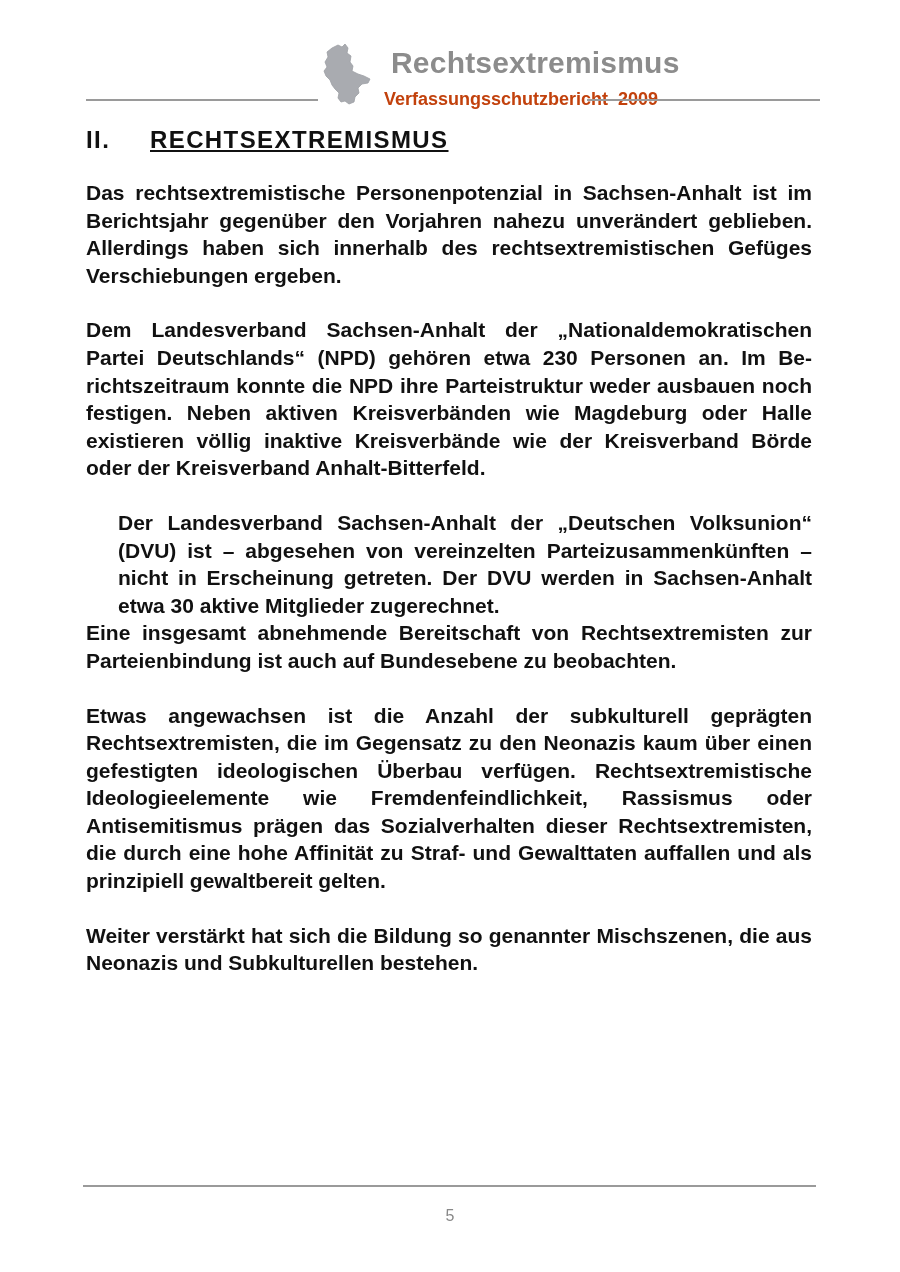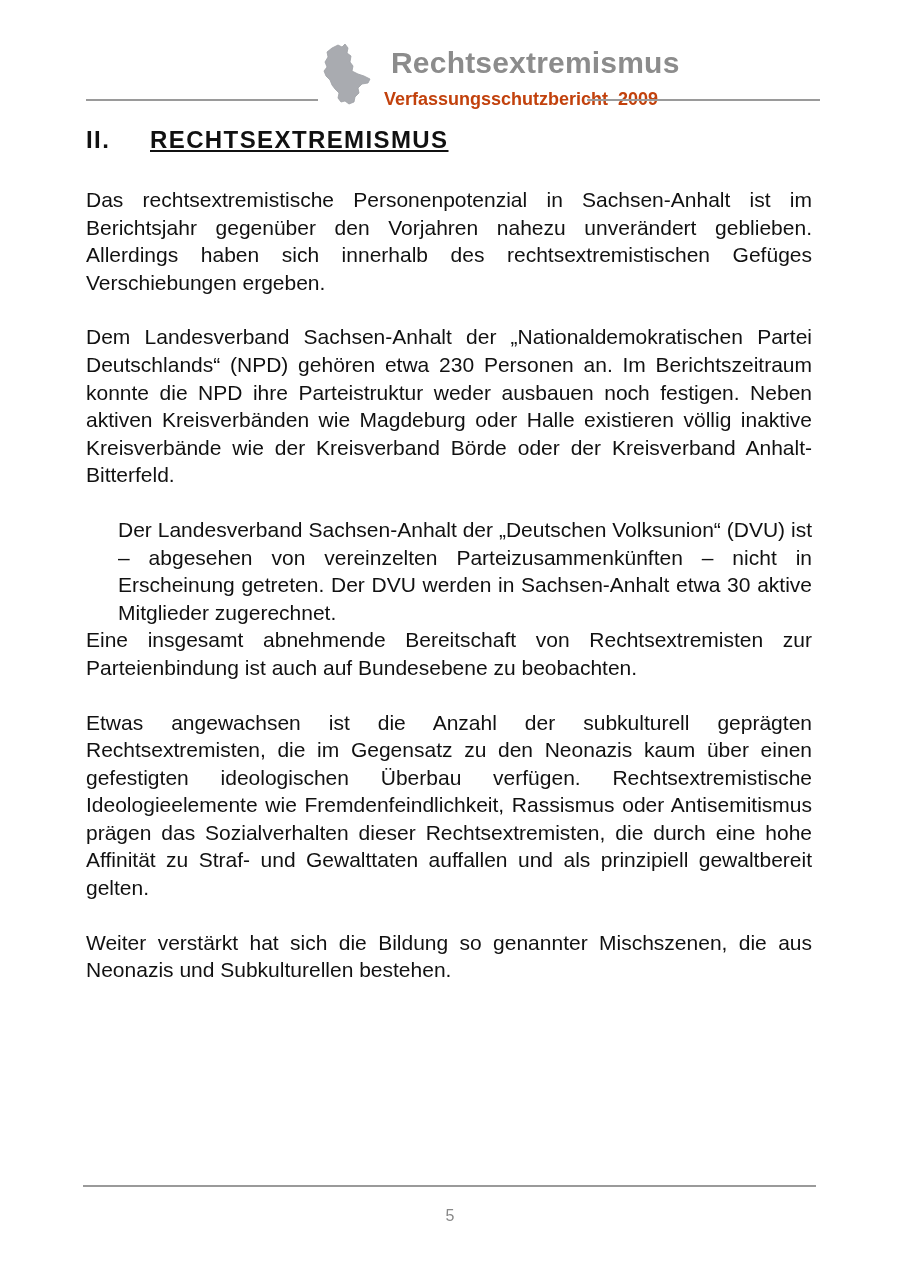--- a/index.html
+++ b/index.html
@@ -10,21 +10,21 @@
   .hline.left { left: 86px; top: 99px; width: 232px; }
   .hline.right { left: 587px; top: 99px; width: 233px; }
   .map { position: absolute; left: 318px; top: 42px; width: 56px; height: 64px; }
   .brand-title { position: absolute; left: 391px; top: 48px; font-size: 30px; font-weight: bold;
                  color: #8c8c8c; letter-spacing: 0.2px; line-height: 1; }
   .brand-sub { position: absolute; left: 384px; top: 90px; font-size: 18px; font-weight: bold;
                color: #c2410c; line-height: 1; white-space: pre; }
   .heading { position: absolute; left: 86px; top: 126px; font-size: 24px; font-weight: bold;
              letter-spacing: 1.4px; color: #111; text-decoration: underline; }
   .heading .num { display: inline-block; width: 64px; }
-  .content { position: absolute; left: 86px; top: 186px; width: 726px; }
+  .content { position: absolute; left: 86px; top: 179px; width: 726px; font-weight: bold; }
   .content p { margin: 0 0 27px 0; font-size: 21px; line-height: 27.6px; text-align: justify;
                hyphens: manual; }
   .content p.tight { margin-bottom: 0; margin-left: 32px; }
   .footer-line { position: absolute; left: 83px; top: 1185px; width: 733px; height: 2px; background: #9a9a9a; }
   .page-num { position: absolute; left: 0; width: 900px; top: 1207px; text-align: center;
               font-size: 16px; color: #888; }
 </style>
 </head>
 <body>
 

